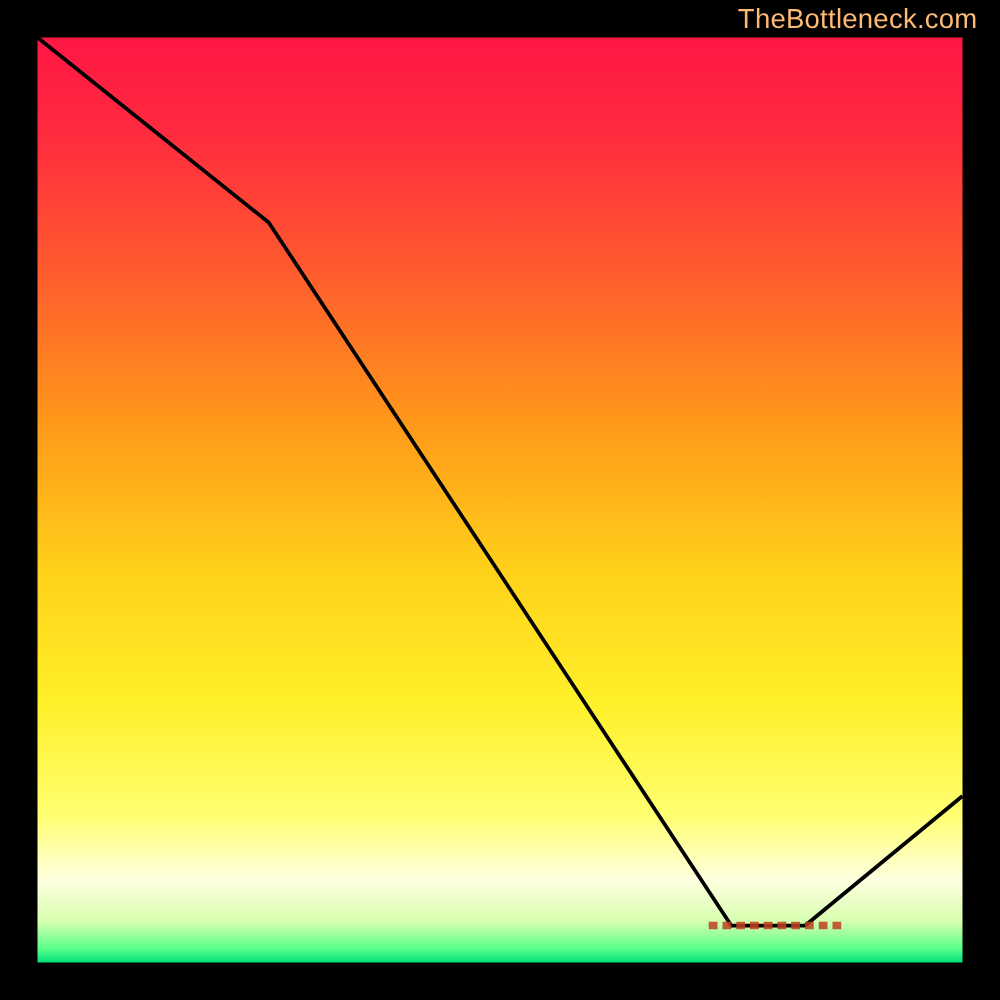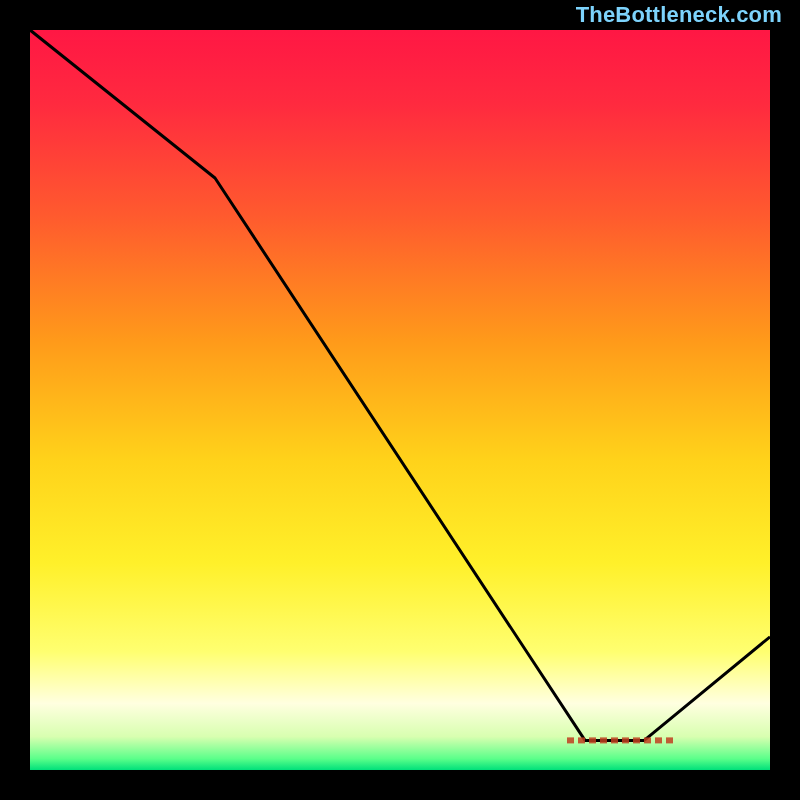--- a/index.html
+++ b/index.html
@@ -15,22 +15,22 @@
     position: absolute;
     top: 0; left: 0;
     width: 800px;
     height: 800px;
   }
   .watermark {
     position: absolute;
     top: 2px;
     right: 18px;
     font-size: 22px;
-    font-weight: 700;
-    color: #7dd3fc;
+    font-weight: 400;
+    color: #fdba74;
     letter-spacing: 0.2px;
     font-family: Arial, sans-serif;
   }
   svg {
     display: block;
   }
 </style>
 </head>
 <body>
 

